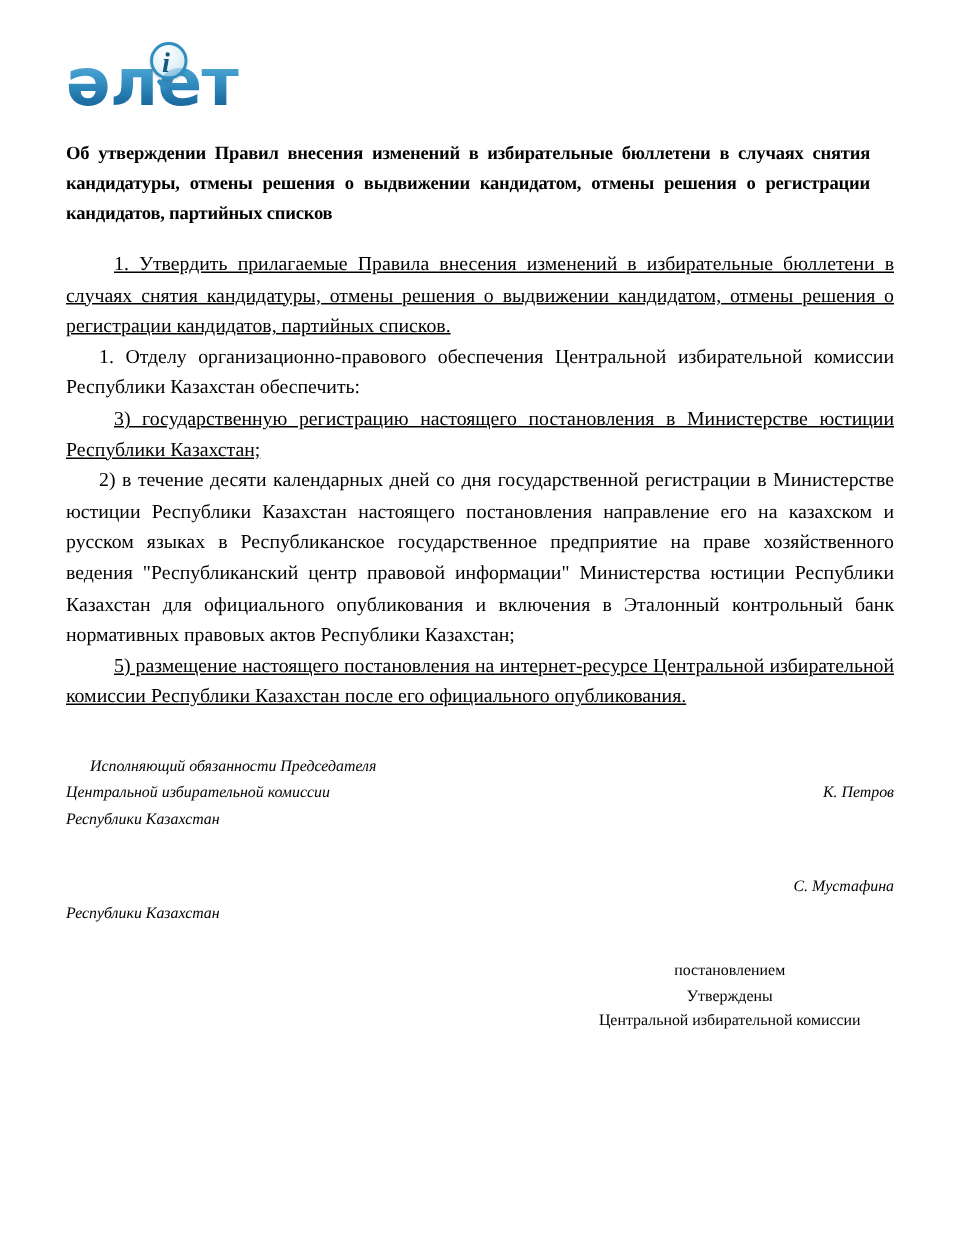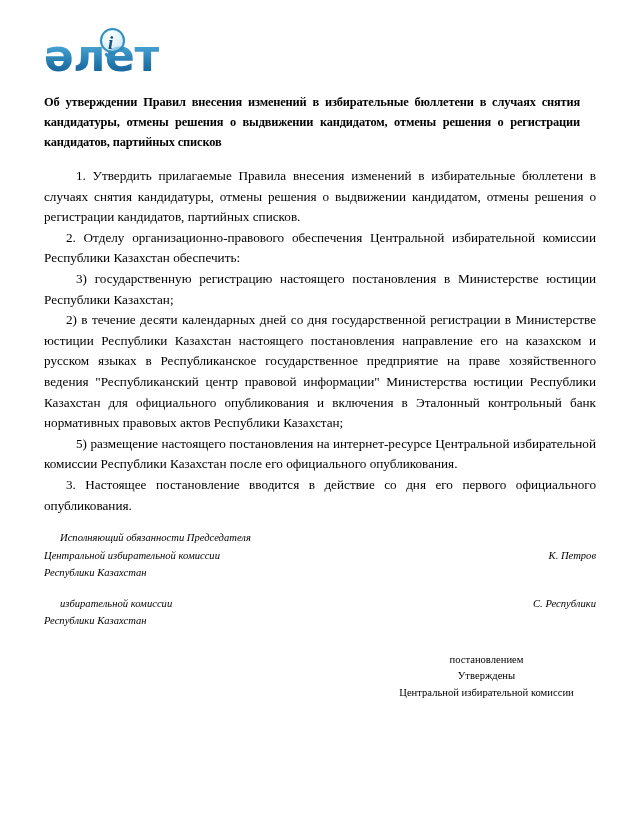--- a/index.html
+++ b/index.html
@@ -106,25 +106,26 @@
     font-size: 13.2px;
     line-height: 20.6px;
     text-align: justify;
     text-align-last: left;
   }
   .body-text p.indent {
     text-indent: 22px;
   }
   .body-text p.indent-lg {
     text-indent: 32px;
+    text-decoration: underline;
   }
 
   
   .sig-block {
-    margin-top: 13px;
+    margin-top: 28px;
     font-style: italic;
     font-size: 10.6px;
     line-height: 17.5px;
   }
   .sig-row {
     display: flex;
     align-items: baseline;
   }
   .sig-left {
     width: 318px;
@@ -159,46 +160,44 @@
       <span class="logo-text"><span>ә</span><span class="lower">лет</span></span>
       <span class="logo-lens"></span>
       <span class="logo-i">i</span>
     </div>
   </div>
 
   <h1 class="doc-title">Об утверждении Правил внесения изменений в избирательные бюллетени в случаях снятия кандидатуры, отмены решения о выдвижении кандидатом, отмены решения о регистрации кандидатов, партийных списков</h1>
 
   <div class="body-text">
     <p class="indent-lg">1. Утвердить прилагаемые Правила внесения изменений в избирательные бюллетени в случаях снятия кандидатуры, отмены решения о выдвижении кандидатом, отмены решения о регистрации кандидатов, партийных списков.</p>
-    <p class="indent">2. Отделу организационно-правового обеспечения Центральной избирательной комиссии Республики Казахстан обеспечить:</p>
+    <p class="indent">1. Отделу организационно-правового обеспечения Центральной избирательной комиссии Республики Казахстан обеспечить:</p>
     <p class="indent-lg">3) государственную регистрацию настоящего постановления в Министерстве юстиции Республики Казахстан;</p>
     <p class="indent">2) в течение десяти календарных дней со дня государственной регистрации в Министерстве юстиции Республики Казахстан настоящего постановления направление его на казахском и русском языках в Республиканское государственное предприятие на праве хозяйственного ведения "Республиканский центр правовой информации" Министерства юстиции Республики Казахстан для официального опубликования и включения в Эталонный контрольный банк нормативных правовых актов Республики Казахстан;</p>
     <p class="indent-lg">5) размещение настоящего постановления на интернет-ресурсе Центральной избирательной комиссии Республики Казахстан после его официального опубликования.</p>
-    <p class="indent">3. Настоящее постановление вводится в действие со дня его первого официального опубликования.</p>
   </div>
 
   <div class="sig-block">
     <div class="sig-row">
       <div class="sig-left pad">Исполняющий обязанности Председателя</div>
       <div class="sig-name"></div>
     </div>
     <div class="sig-row">
       <div class="sig-left">Центральной избирательной комиссии</div>
       <div class="sig-name">К. Петров</div>
     </div>
     <div class="sig-row">
       <div class="sig-left">Республики Казахстан</div>
       <div class="sig-name"></div>
     </div>
   </div>
 
   <div class="sig-block">
     <div class="sig-row">
-      <div class="sig-left pad">избирательной комиссии</div>
-      <div class="sig-name">С. Республики</div>
+      <div class="sig-name">С. Мустафина</div>
     </div>
     <div class="sig-row">
       <div class="sig-left">Республики Казахстан</div>
       <div class="sig-name"></div>
     </div>
   </div>
 
   <div class="approval">
     <div>постановлением</div>
     <div>Утверждены</div>

